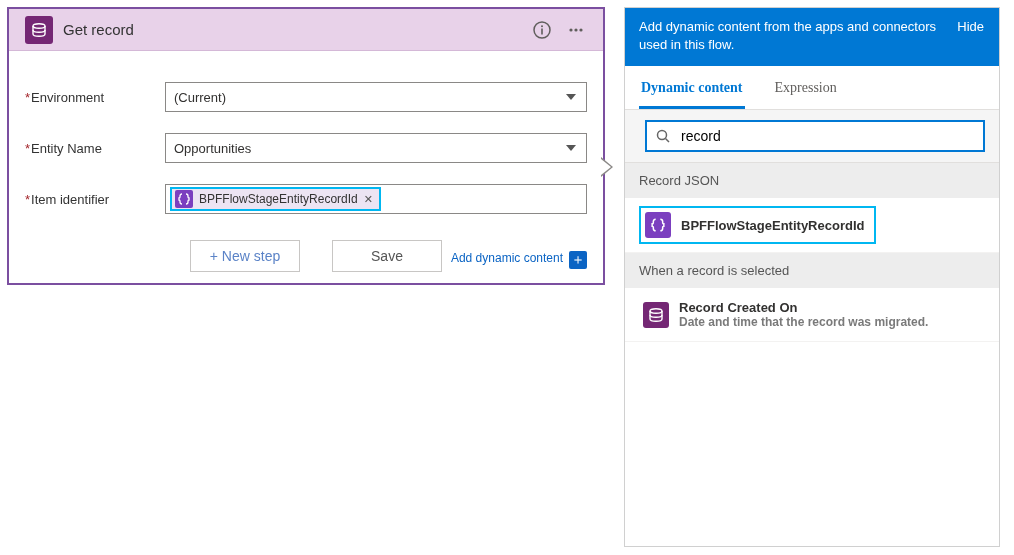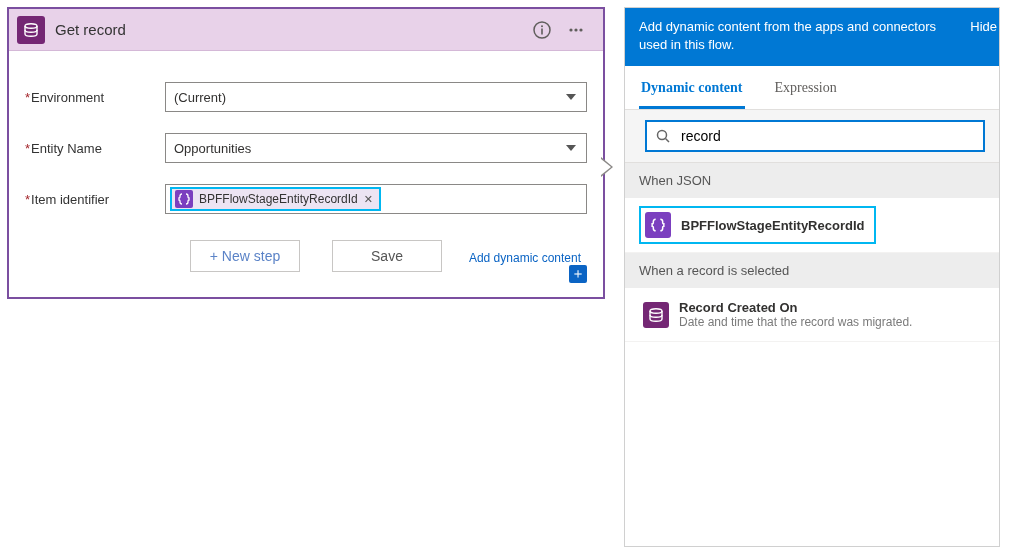--- a/index.html
+++ b/index.html
@@ -11,21 +11,21 @@
     left: 7px; top: 7px;
     width: 598px;
     border: 2px solid #7b4fa0;
     background: #fff;
   }
   .card-header {
     display: flex; align-items: center;
     height: 42px;
     background: #e8d2e9;
     border-bottom: 1px solid #d4b8d7;
-    padding: 0 14px 0 8px;
+    padding: 0 14px 0 16px;
   }
   .card-header .action-icon {
     width: 28px; height: 28px; border-radius: 3px;
     background: #742774;
     display: flex; align-items: center; justify-content: center;
     color: #fff;
     margin-right: 10px;
   }
   .card-title { font-size: 15px; color: #333; flex: 1; }
   .hdr-btn { width: 26px; height: 26px; display:flex; align-items:center; justify-content:center; color:#605e5c; cursor:pointer; }
@@ -58,24 +58,23 @@
   }
   .token-icon {
     width:18px;height:18px;background:#7b3fbf;border-radius:2px;
     display:flex;align-items:center;justify-content:center;color:#fff;
     margin-right:6px; font-size:11px;
   }
   .token-text { font-size:12px; color:#333; }
   .token-x { margin-left:6px; color:#555; cursor:pointer; font-size:11px;}
 
   .add-dyn-row {
-    display:flex; justify-content:flex-end; align-items:flex-end;
+    display:flex; justify-content:flex-end; align-items:flex-start;
     font-size:12px;
     padding: 6px 16px 14px 8px;
-    flex-direction: column;
   }
   .add-dyn-link { color:#0b64c4; cursor:pointer; margin-right:6px; }
   .add-dyn-chip {
     width:18px;height:18px;background:#0b64c4;color:#fff;
     display:flex;align-items:center;justify-content:center;border-radius:2px;
     font-size:14px;
   }
 
   
   .notch {
@@ -110,21 +109,21 @@
   
   .panel {
     position:absolute; left:624px; top:7px;
     width:376px; height:540px;
     border:1px solid #d0d0d0;
     background:#fff;
     display:flex; flex-direction:column;
   }
   .panel-head {
     background:#0078d4; color:#fff;
-    padding: 10px 2px 12px 14px;
+    padding: 10px 15px 12px 14px;
     display:flex;
     font-size:13px; line-height:1.4;
   }
   .panel-head-text { flex:1; }
   .panel-hide { cursor:pointer; margin-left:10px; }
 
   .panel-tabs {
     display:flex; border-bottom:1px solid #e1dfdd;
     padding: 6px 14px 0 14px;
   }
@@ -156,21 +155,21 @@
   .result-row.hl .chip-outer { border:2px solid #00b7f1; }
   .chip-outer { display:flex; align-items:center; padding:4px 10px 4px 4px; }
   .chip-icon {
     width:26px;height:26px;border-radius:3px;
     display:flex;align-items:center;justify-content:center;color:#fff;
     margin-right:10px;
   }
   .chip-icon.json { background:#7b3fbf; }
   .chip-icon.cds  { background:#742774; }
   .res-title { font-size:13px; color:#323130; font-weight:600; }
-  .res-sub { font-size:12px; color:#7a7a7a; }
+  .res-sub { font-size:12px; color:#7a7a7a;font-weight:bold; }
 
   svg { display:block; }
 </style>
 </head>
 <body>
 
 <div class="card">
   <div class="card-header">
     <div class="action-icon">
       <svg width="16" height="16" viewBox="0 0 16 16">
@@ -255,21 +254,21 @@
         <svg width="16" height="16" viewBox="0 0 16 16">
             <circle cx="7" cy="7" r="4.5" fill="none" stroke="#666" stroke-width="1.5"></circle>
             <line x1="10.5" y1="10.5" x2="14" y2="14" stroke="#666" stroke-width="1.5"></line>
           </svg>
       </span>
       <input value="record" style="">
     </div>
   </div>
 
   <div id="results">
-      <div class="group-header">When JSON</div>
+      <div class="group-header">Record JSON</div>
       <div class="result-row hl">
         <div class="chip-outer">
           <div class="chip-icon json">
             <svg width="14" height="14" viewBox="0 0 12 12">
               <path d="M4 1c-1.5 0-2 1-2 2v1c0 .8-.5 1-1 1v2c.5 0 1 .2 1 1v1c0 1 .5 2 2 2M8 1c1.5 0 2 1 2 2v1c0 .8.5 1 1 1v2c-.5 0-1 .2-1 1v1c0 1-.5 2-2 2" stroke="#fff" stroke-width="1.3" fill="none"></path>
             </svg>
           </div>
           <div>
             <div class="res-title">BPFFlowStageEntityRecordId</div>
           </div>

